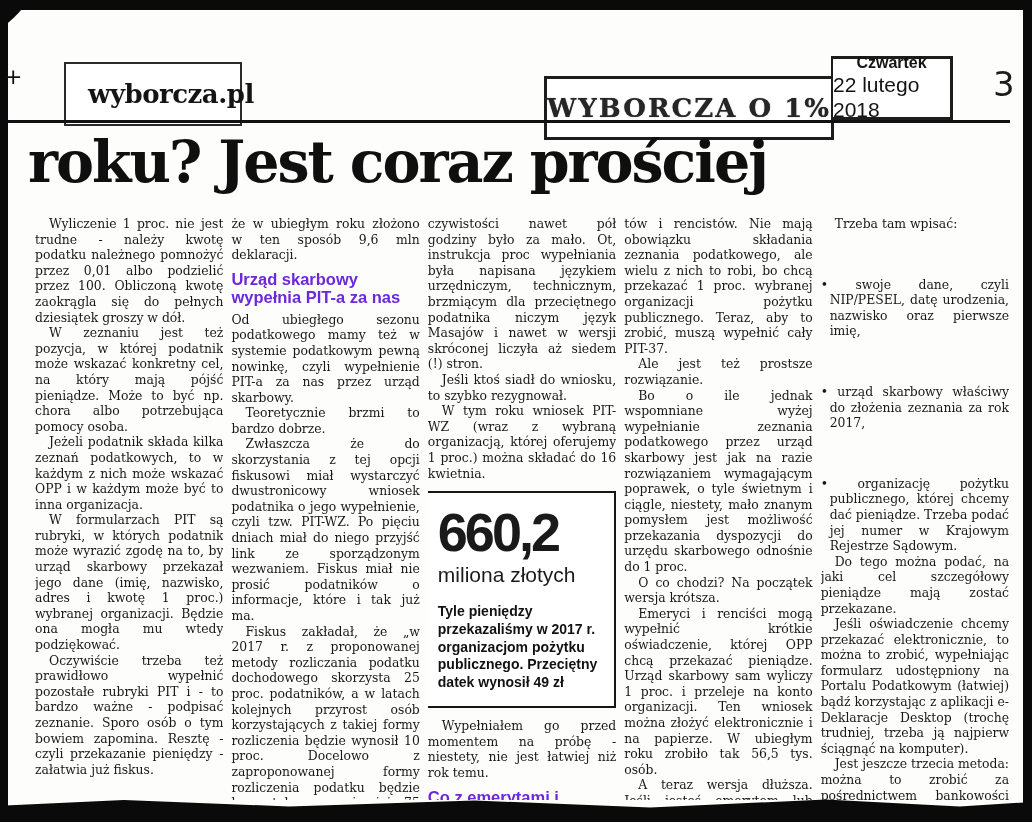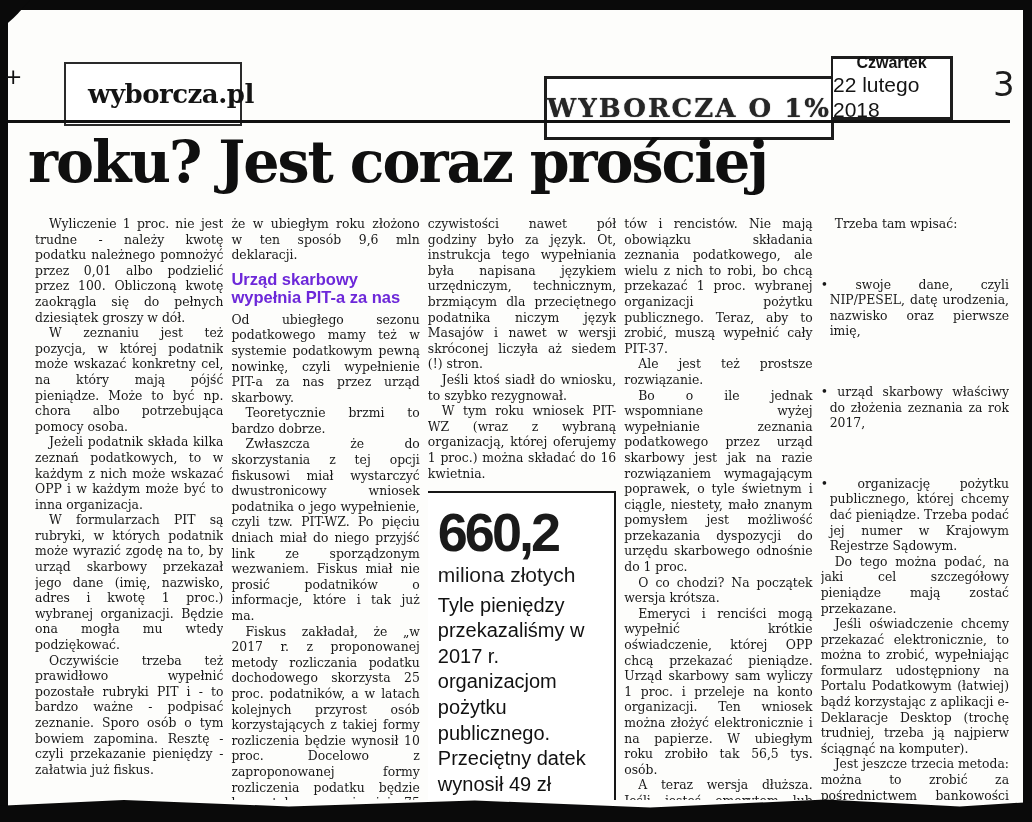--- a/index.html
+++ b/index.html
@@ -45,21 +45,21 @@
   .col p.noindent{text-indent:0;}
   .col p.bullet{text-indent:-9px;padding-left:9px;margin-top:45px;}
   .subhead{font-family:"Liberation Sans",sans-serif;font-weight:bold;font-size:16.5px;line-height:1.12;
            text-align:left;margin:7px 0 5px 0;color:#6d28d9;}
 
   
   .statbox{border:2.5px solid #161616;background:#fff;margin:10px 0 10px -4px;padding:12px 10px 14px 12px;
            font-family:"Liberation Sans",sans-serif;text-align:left;}
   .stat-value{font-weight:bold;font-size:54px;line-height:1.0;letter-spacing:-3px;color:#1a1a1a;}
   .stat-unit{font-size:21px;margin-top:8px;color:#1a1a1a;}
-  .stat-caption{font-weight:normal;font-size:20px;line-height:1.28;margin-top:10px;color:#111;}
+  .stat-caption{font-weight:bold;font-size:14px;line-height:1.28;margin-top:20px;color:#111;}
 </style>
 </head>
 <body>
 
 <div class="page">
 
   <div class="edge edge-top"></div>
   <div class="edge edge-left"></div>
   <div class="edge edge-right"></div>
   <div class="edge edge-corner"></div>
@@ -97,21 +97,21 @@
       <p class="noindent">że w ubiegłym roku złożono w ten sposób 9,6 mln deklaracji.</p>
       <div class="subhead">Urząd skarbowy wypełnia PIT-a za nas</div>
       <p class="noindent">Od ubiegłego sezonu podatkowego mamy też w systemie podatkowym pewną nowinkę, czyli wypełnienie PIT-a za nas przez urząd skarbowy.</p>
       <p>Teoretycznie brzmi to bardzo dobrze.</p>
       <p>Zwłaszcza że do skorzystania z tej opcji fiskusowi miał wystarczyć dwustronicowy wniosek podatnika o jego wypełnienie, czyli tzw. PIT-WZ. Po pięciu dniach miał do niego przyjść link ze sporządzonym wezwaniem. Fiskus miał nie prosić podatników o informacje, które i tak już ma.</p>
       <p>Fiskus zakładał, że „w 2017 r. z proponowanej metody rozliczania podatku dochodowego skorzysta 25 proc. podatników, a w latach kolejnych przyrost osób korzystających z takiej formy rozliczenia będzie wynosił 10 proc. Docelowo z zaproponowanej formy rozliczenia podatku będzie korzystało co najmniej 75 proc. podatników”.</p>
 
     </div>
 
     <div class="col">
-      <p class="noindent">czywistości nawet pół godziny było za język. Ot, instrukcja tego wypełniania była napisana językiem urzędniczym, technicznym, brzmiącym dla przeciętnego podatnika niczym język Masajów i nawet w wersji skróconej liczyła aż siedem (!) stron.</p>
+      <p class="noindent">czywistości nawet pół godziny było za mało. Ot, instrukcja proc wypełniania była napisana językiem urzędniczym, technicznym, brzmiącym dla przeciętnego podatnika niczym język Masajów i nawet w wersji skróconej liczyła aż siedem (!) stron.</p>
       <p>Jeśli ktoś siadł do wniosku, to szybko rezygnował.</p>
       <p>W tym roku wniosek PIT-WZ (wraz z wybraną organizacją, której oferujemy 1 proc.) można składać do 16 kwietnia.</p>
 
       <div class="statbox">
         <div class="stat-value">660,2</div>
         <div class="stat-unit">miliona złotych</div>
         <div class="stat-caption">Tyle pieniędzy przekazaliśmy w 2017 r. organizacjom pożytku publicznego. Przeciętny datek wynosił 49 zł</div>
       </div>
 
       <p>Wypełniałem go przed momentem na próbę - niestety, nie jest łatwiej niż rok temu.</p>

